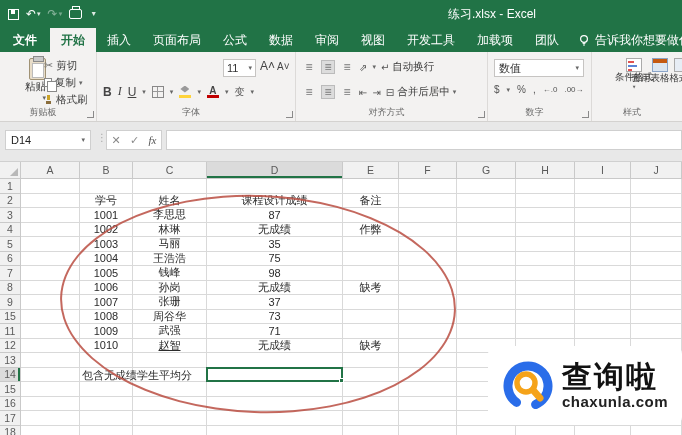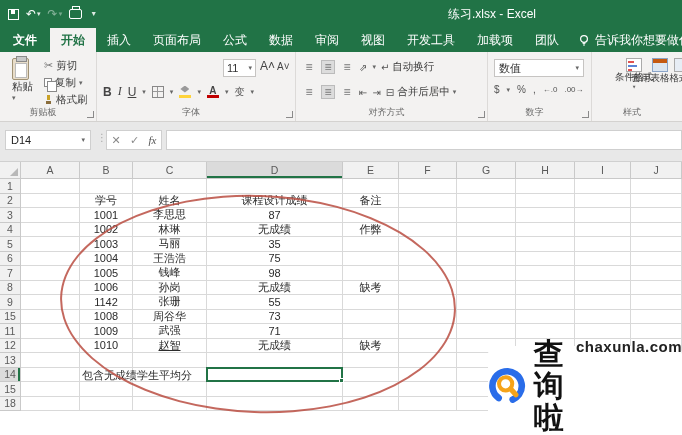--- a/index.html
+++ b/index.html
@@ -30,21 +30,21 @@
   .ribbon { position:absolute; left:0; top:52px; width:682px; height:70px; background:#f3f2f1; border-bottom:1px solid #d4d2d0; display:flex; }
   .rgroup { position:relative; height:100%; border-right:1px solid #dcdad8; }
   .glabel { position:absolute; bottom:2px; left:0; right:10px; text-align:center; font-size:9px; color:#6a6a6a; white-space:nowrap; }
   .launcher { position:absolute; right:2px; bottom:3px; width:7px; height:7px; border-right:1px solid #8a8a8a; border-bottom:1px solid #8a8a8a; }
   .rtext { font-size:10.5px; color:#3b3b3b; white-space:nowrap; }
   .mini { font-size:10px; color:#555; }
   .drop9 { font-size:7px; color:#666; }
 
   
   .g-clip { width:97px; }
-  .paste-big { position:absolute; left:12px; top:6px; width:34px; height:56px; display:flex; flex-direction:column; align-items:flex-start; }
+  .paste-big { position:absolute; left:12px; top:6px; width:34px; height:56px; display:flex; flex-direction:column; align-items:flex-end; }
   .i-clipboard { width:17px; height:22px; background:#e8ddc9; border:1px solid #a09275; border-radius:2px; position:relative; }
   .i-clipboard:before { content:""; position:absolute; left:3px; top:-3px; width:9px; height:4px; background:#c9c9c9; border:1px solid #8a8a8a; }
   .i-clipboard:after { content:""; position:absolute; left:2px; top:4px; width:10px; height:13px; background:#fff; border:1px solid #bbb; }
   .clip-small { position:absolute; left:44px; top:7px; display:flex; flex-direction:column; gap:4px; }
   .srow { display:flex; align-items:center; gap:3px; height:13px; }
   .i-scissors { color:#777; font-size:11px; line-height:11px; }
   .i-copy { width:8px; height:9px; border:1px solid #888; background:#fff; position:relative; display:inline-block; }
   .i-copy:before { content:""; position:absolute; left:2px; top:2px; width:8px; height:9px; border:1px solid #888; background:#fff; }
   .i-brush { width:9px; height:9px; display:inline-block; position:relative; }
   .i-brush:before { content:""; position:absolute; left:3px; top:0; width:3px; height:5px; background:#c9a227; }
@@ -112,21 +112,21 @@
   .corner:after { content:""; position:absolute; right:2px; bottom:2px; border-left:8px solid transparent; border-bottom:8px solid #b8b8b8; }
 
   .selbox { position:absolute; border:2px solid #217346; z-index:4; pointer-events:auto; }
   .handle { position:absolute; right:-3px; bottom:-3px; width:5px; height:5px; background:#217346; border:1px solid #fff; }
 
   
   .redellipse { position:absolute; left:60px; top:195px; width:396px; height:218px; border:2px solid rgba(186,77,66,.85); border-radius:50%; transform:rotate(2deg); z-index:5; pointer-events:none; }
 
   
   .wm { position:absolute; left:488px; top:346px; width:194px; height:79px; background:#fff; border-radius:8px; display:flex; align-items:center; justify-content:center; gap:6px; z-index:6; }
-  .wm-textcol { display:flex; flex-direction:row; align-items:flex-start; }
+  .wm-textcol { display:flex; flex-direction:column; align-items:flex-start; }
   .wm-brand { font-size:30px; font-weight:bold; color:#111; letter-spacing:2px; line-height:32px; }
   .wm-domain { font-size:15px; font-weight:bold; color:#222; line-height:16px; margin-top:1px; letter-spacing:.5px; }
 </style>
 </head>
 <body>
 
 <div id="stage">
 
   <div class="titlebar">
     <div class="qat">
@@ -462,27 +462,27 @@
         <div class="c" style="width: 58px; height: 14.5px;"></div>
         <div class="c" style="width: 59px; height: 14.5px;"></div>
         <div class="c" style="width: 59px; height: 14.5px;"></div>
         <div class="c" style="width: 56px; height: 14.5px;"></div>
         <div class="c" style="width: 51px; height: 14.5px;"></div>
       </div>
       <div class="grow" style="height: 14.5px;">
         <div class="c h" style="width: 21px; height: 14.5px;">9</div>
         <div class="c" style="width: 59px; height: 14.5px;"></div>
         <div class="c" style="width: 53px; height: 14.5px;">
-          <span class="txt">1142</span>
+          <span class="txt">1007</span>
         </div>
         <div class="c" style="width: 74px; height: 14.5px;">
           <span class="txt">张珊</span>
         </div>
         <div class="c" style="width: 136px; height: 14.5px;">
-          <span class="txt">55</span>
+          <span class="txt">37</span>
         </div>
         <div class="c" style="width: 56px; height: 14.5px;"></div>
         <div class="c" style="width: 58px; height: 14.5px;"></div>
         <div class="c" style="width: 59px; height: 14.5px;"></div>
         <div class="c" style="width: 59px; height: 14.5px;"></div>
         <div class="c" style="width: 56px; height: 14.5px;"></div>
         <div class="c" style="width: 51px; height: 14.5px;"></div>
       </div>
       <div class="grow" style="height: 14.5px;">
         <div class="c h" style="width: 21px; height: 14.5px;">15</div>
@@ -566,20 +566,46 @@
         <div class="c" style="width: 136px; height: 14.5px;"></div>
         <div class="c" style="width: 56px; height: 14.5px;"></div>
         <div class="c" style="width: 58px; height: 14.5px;"></div>
         <div class="c" style="width: 59px; height: 14.5px;"></div>
         <div class="c" style="width: 59px; height: 14.5px;"></div>
         <div class="c" style="width: 56px; height: 14.5px;"></div>
         <div class="c" style="width: 51px; height: 14.5px;"></div>
       </div>
       <div class="grow" style="height: 14.5px;">
         <div class="c h" style="width: 21px; height: 14.5px;">15</div>
+        <div class="c" style="width: 59px; height: 14.5px;"></div>
+        <div class="c" style="width: 53px; height: 14.5px;"></div>
+        <div class="c" style="width: 74px; height: 14.5px;"></div>
+        <div class="c" style="width: 136px; height: 14.5px;"></div>
+        <div class="c" style="width: 56px; height: 14.5px;"></div>
+        <div class="c" style="width: 58px; height: 14.5px;"></div>
+        <div class="c" style="width: 59px; height: 14.5px;"></div>
+        <div class="c" style="width: 59px; height: 14.5px;"></div>
+        <div class="c" style="width: 56px; height: 14.5px;"></div>
+        <div class="c" style="width: 51px; height: 14.5px;"></div>
+      </div>
+      <div class="grow" style="height: 14.5px;">
+        <div class="c h" style="width: 21px; height: 14.5px;">16</div>
+        <div class="c" style="width: 59px; height: 14.5px;"></div>
+        <div class="c" style="width: 53px; height: 14.5px;"></div>
+        <div class="c" style="width: 74px; height: 14.5px;"></div>
+        <div class="c" style="width: 136px; height: 14.5px;"></div>
+        <div class="c" style="width: 56px; height: 14.5px;"></div>
+        <div class="c" style="width: 58px; height: 14.5px;"></div>
+        <div class="c" style="width: 59px; height: 14.5px;"></div>
+        <div class="c" style="width: 59px; height: 14.5px;"></div>
+        <div class="c" style="width: 56px; height: 14.5px;"></div>
+        <div class="c" style="width: 51px; height: 14.5px;"></div>
+      </div>
+      <div class="grow" style="height: 14.5px;">
+        <div class="c h" style="width: 21px; height: 14.5px;">17</div>
         <div class="c" style="width: 59px; height: 14.5px;"></div>
         <div class="c" style="width: 53px; height: 14.5px;"></div>
         <div class="c" style="width: 74px; height: 14.5px;"></div>
         <div class="c" style="width: 136px; height: 14.5px;"></div>
         <div class="c" style="width: 56px; height: 14.5px;"></div>
         <div class="c" style="width: 58px; height: 14.5px;"></div>
         <div class="c" style="width: 59px; height: 14.5px;"></div>
         <div class="c" style="width: 59px; height: 14.5px;"></div>
         <div class="c" style="width: 56px; height: 14.5px;"></div>
         <div class="c" style="width: 51px; height: 14.5px;"></div>

